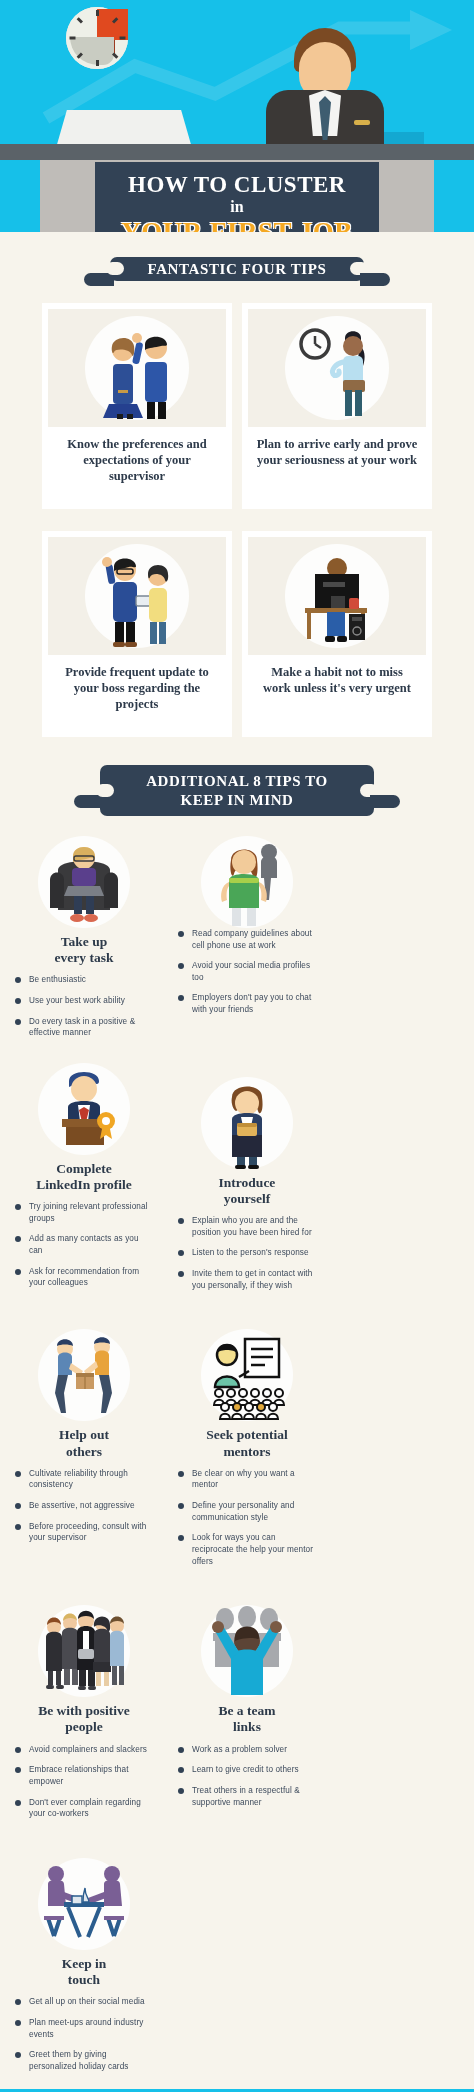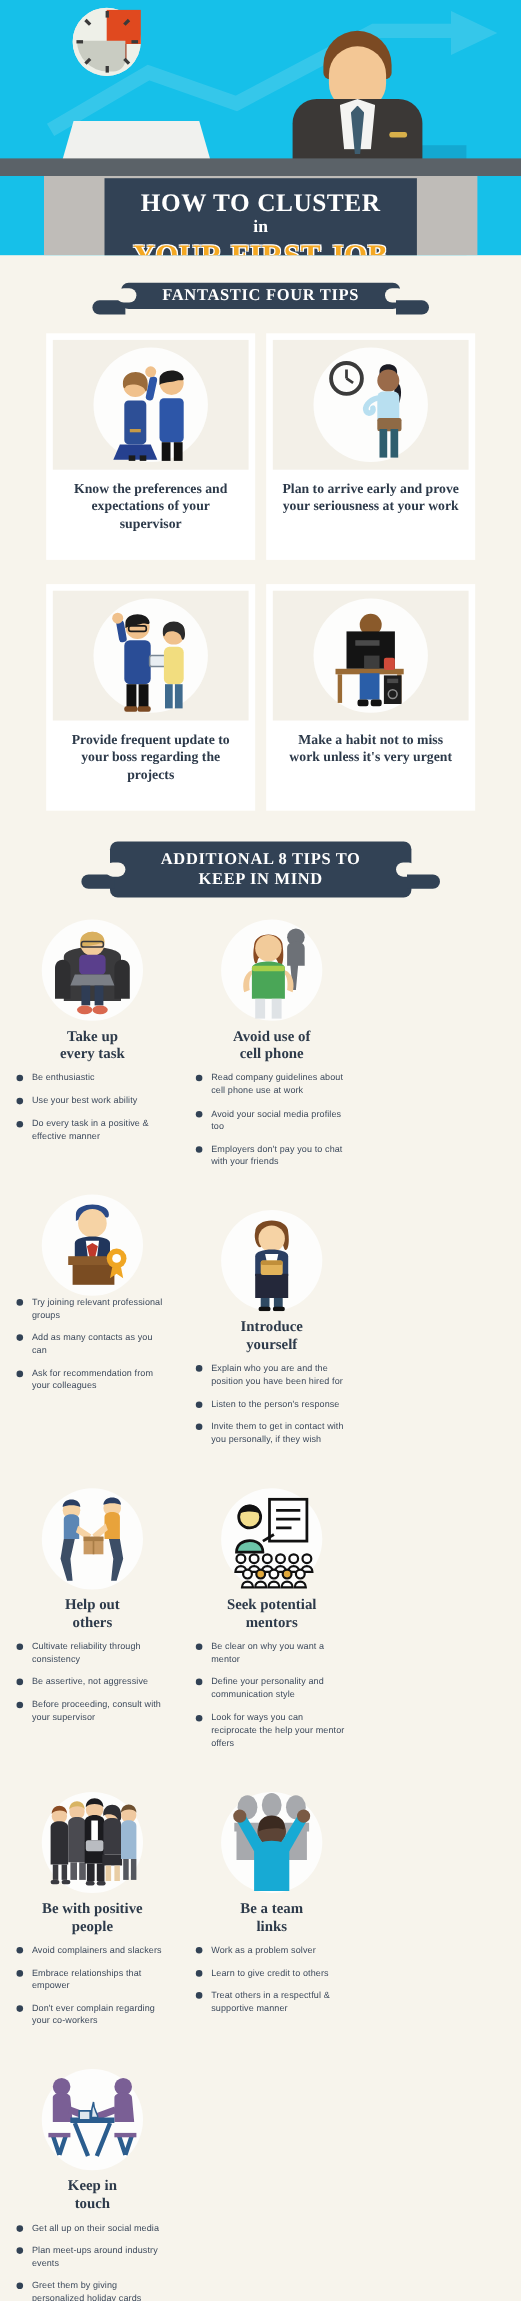--- a/index.html
+++ b/index.html
@@ -301,24 +301,20 @@
             <circle cx="43" cy="26" r="12" fill="#f2cb9a"></circle>
             <path d="M28 44c0-8 30-8 30 0v28H28z" fill="#4aa657"></path>
             <rect x="28" y="42" width="30" height="5" rx="2" fill="#a8cf4a"></rect>
             <path d="M28 46c-8 3-9 14-7 20l5-2c-1-6 0-12 2-14z" fill="#f2cb9a"></path>
             <path d="M58 46c8 3 9 14 7 20l-5-2c1-6 0-12-2-14z" fill="#f2cb9a"></path>
             <rect x="31" y="72" width="9" height="18" fill="#dfe3e6"></rect>
             <rect x="46" y="72" width="9" height="18" fill="#dfe3e6"></rect>
           </svg>
         </div>
       </div>
-      <div class="cell-title">
-        <span>Avoid use of</span><br>
-        <span>cell phone</span>
-      </div>
       <ul class="bul">
         <li>Read company guidelines about cell phone use at work</li>
         <li>Avoid your social media profiles too</li>
         <li>Employers don't pay you to chat with your friends</li>
       </ul>
     </div>
 
     <div class="cell">
       <div class="cell-art">
         <div class="cell-blob">
@@ -328,20 +324,24 @@
             <path d="M30 44c0-8 32-8 32 0v14H30z" fill="#21365c"></path>
             <path d="M40 42h12l-2 16h-8z" fill="#fff"></path>
             <path d="M46 44l5 3-3 12h-4l-3-12z" fill="#c0392b"></path>
             <rect x="24" y="56" width="46" height="8" fill="#8a5a2b"></rect>
             <rect x="28" y="64" width="38" height="18" fill="#7a4c22"></rect>
             <circle cx="68" cy="58" r="9" fill="#f0a623"></circle>
             <circle cx="68" cy="58" r="4" fill="#fff"></circle>
             <path d="M64 66l-2 10 6-4 6 4-2-10z" fill="#f0a623"></path>
           </svg>
         </div>
+      </div>
+      <div class="cell-title">
+        <span>Complete</span><br>
+        <span>LinkedIn profile</span>
       </div>
       <ul class="bul">
         <li>Try joining relevant professional groups</li>
         <li>Add as many contacts as you can</li>
         <li>Ask for recommendation from your colleagues</li>
       </ul>
     </div>
 
     <div class="cell" style="margin-top:14px;">
       <div class="cell-art">

